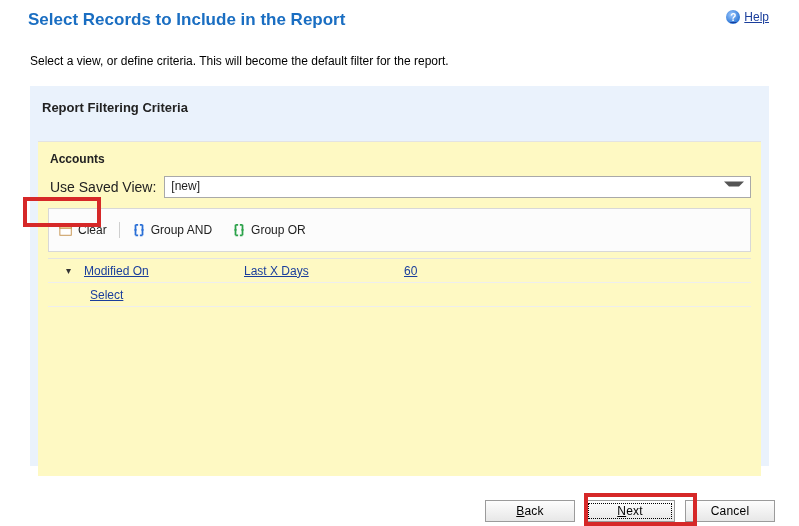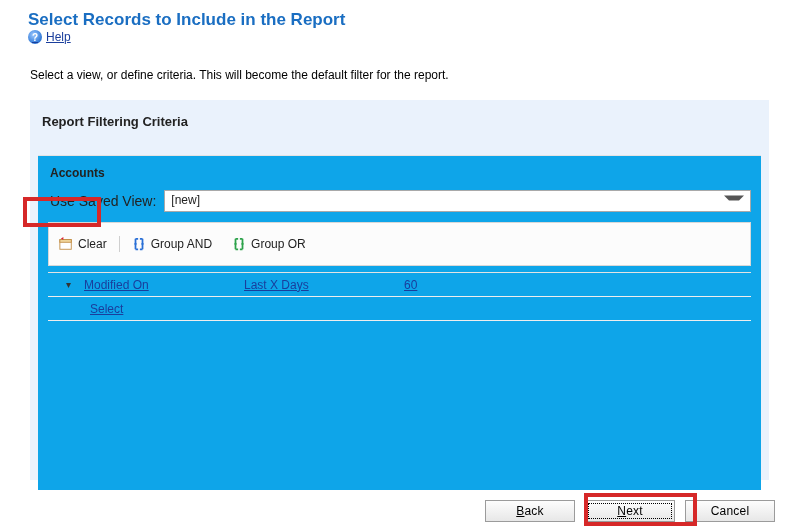--- a/index.html
+++ b/index.html
@@ -10,21 +10,20 @@
     padding: 0;
     background: #fff;
     color: #222;
     width: 799px;
   }
   .header-row {
     display: flex;
     justify-content: space-between;
     align-items: flex-start;
     padding: 10px 30px 0 28px;
-    flex-direction: column;
   }
   .page-title {
     color: #1a6ec2;
     font-size: 17px;
     font-weight: 600;
   }
   .help-link {
     color: #1a3e9c;
     text-decoration: underline;
     font-size: 12px;
@@ -56,21 +55,21 @@
     padding: 8px 8px 8px 8px;
     height: 380px;
     position: relative;
   }
   .panel-title {
     font-weight: 700;
     padding: 6px 4px 26px 4px;
     font-size: 13px;
   }
   .inner {
-    background: #0ea5e9;
+    background: #fef9c3;
     border-top: 1px solid #e3e3e3;
     height: 335px;
     padding: 8px 10px 0 10px;
     overflow: hidden;
   }
   .section-label {
     font-weight: 700;
     font-size: 12px;
     padding: 2px 0 10px 2px;
   }

